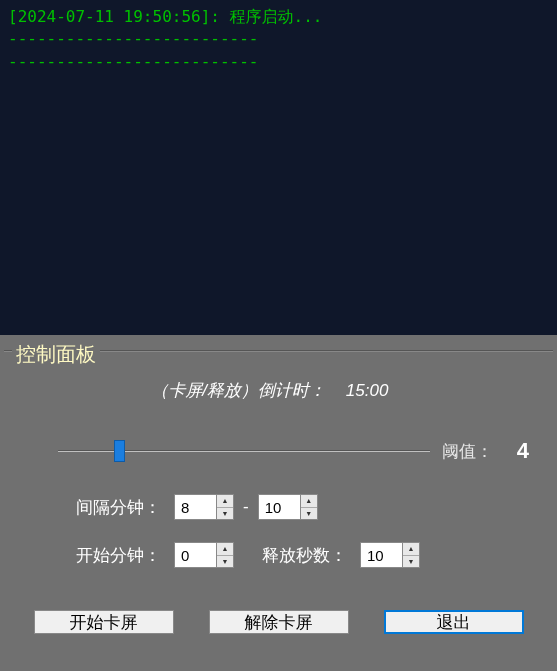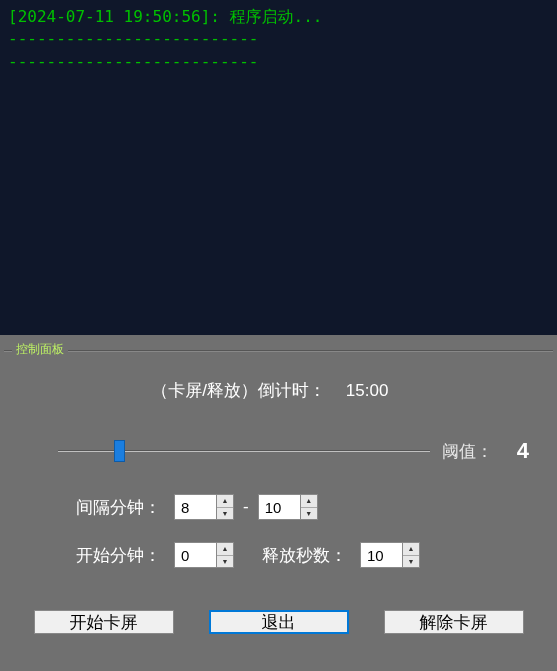--- a/index.html
+++ b/index.html
@@ -52,33 +52,34 @@
       left: 0;
       right: 0;
       height: 1px;
       background: #555;
     }
     .panel-title {
       position: absolute;
       top: -2px;
       left: 8px;
       background: #707070;
-      color: #bef264;
-      font-size: 12px;
+      color: #fef9c3;
+      font-size: 20px;
       padding: 0 4px;
       z-index: 2;
     }
     .countdown-row {
       display: flex;
       align-items: center;
       justify-content: center;
       gap: 20px;
       margin: 18px 0 36px 0;
       color: #fff;
       font-size: 17px;
+      font-style: italic;
     }
     .countdown-value {
       min-width: 60px;
     }
     .slider-row {
       display: flex;
       align-items: center;
       gap: 12px;
       margin: 0 10px 30px 40px;
     }
@@ -255,16 +256,16 @@
       <input class="spinner-input" value="10" style="">
       <div class="spinner-buttons">
         <button class="spinner-btn">▲</button>
         <button class="spinner-btn">▼</button>
       </div>
     </div>
   </div>
 
   <div class="button-row">
     <button class="btn">开始卡屏</button>
+    <button class="btn">解除卡屏</button>
     <button class="btn btn-exit">退出</button>
-    <button class="btn">解除卡屏</button>
   </div>
 </div>
 
 </body></html>

